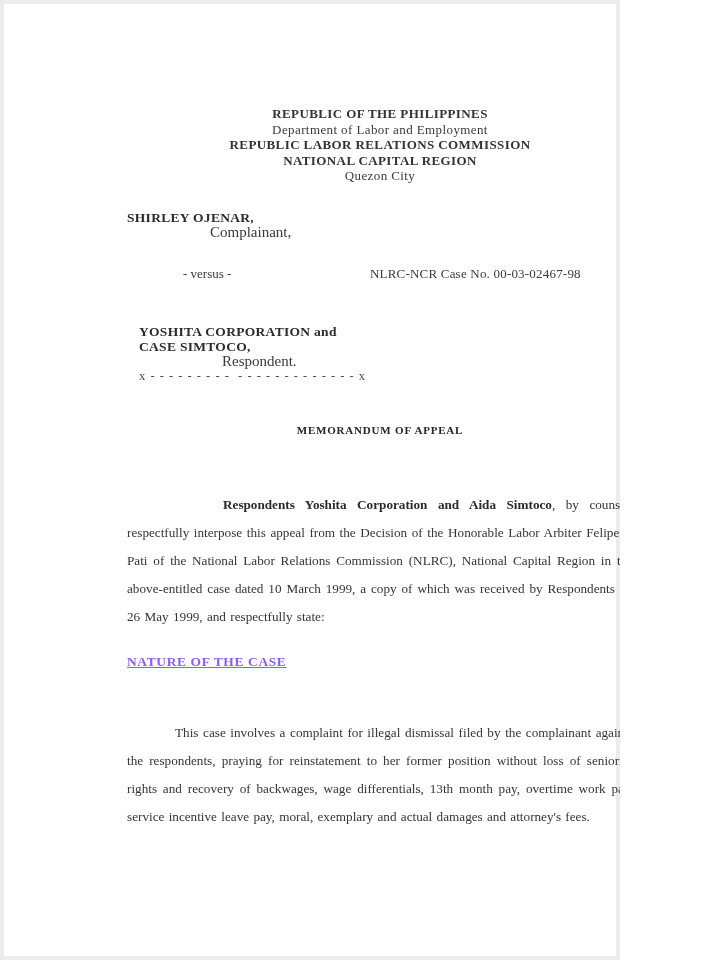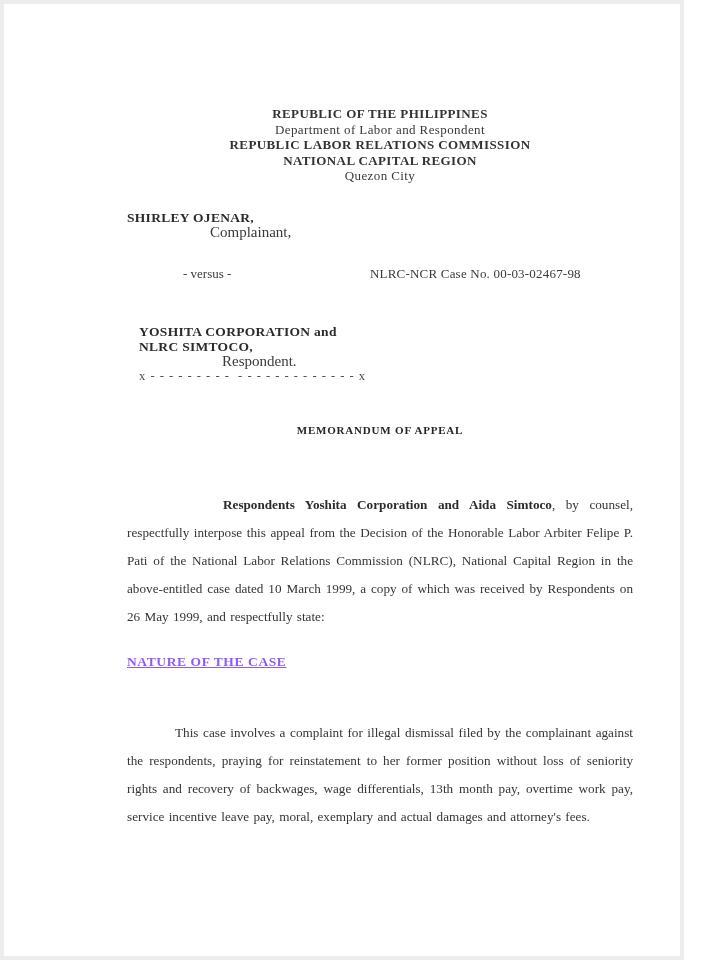--- a/index.html
+++ b/index.html
@@ -2,21 +2,21 @@
 <html><head>
 <meta charset="utf-8">
 <style>
   html, body {
     margin: 0;
     padding: 0;
     background: #ffffff;
   }
   .page {
     position: relative;
-    width: 684px;
+    width: 620px;
     height: 960px;
     background: #ffffff;
     box-shadow: inset 0 0 0 4px #ececec;
     font-family: "Liberation Serif", "DejaVu Serif", serif;
     color: #2f2f2f;
     overflow: hidden;
   }
   .content {
     position: absolute;
     left: 127px;
@@ -98,39 +98,39 @@
   .section-heading span { text-decoration: underline; }
 </style>
 </head>
 <body>
 
 <div class="page">
   <div class="content">
 
     <div class="block letterhead">
       <div class="line caps">REPUBLIC OF THE PHILIPPINES</div>
-      <div class="line">Department of Labor and Respondent</div>
+      <div class="line">Department of Labor and Employment</div>
       <div class="line caps">REPUBLIC LABOR RELATIONS COMMISSION</div>
       <div class="line caps">NATIONAL CAPITAL REGION</div>
       <div class="line">Quezon City</div>
     </div>
 
     <div class="block complainant-block">
       <div class="party-name">SHIRLEY OJENAR,</div>
       <div class="party-role">Complainant,</div>
     </div>
 
     <div class="block versus-row">
       <span class="versus-label">- versus -</span>
       <span class="case-number">NLRC-NCR Case No. 00-03-02467-98</span>
     </div>
 
     <div class="block respondent-block">
       <div class="party-name">YOSHITA CORPORATION and</div>
-      <div class="party-name">NLRC SIMTOCO,</div>
+      <div class="party-name">CASE SIMTOCO,</div>
       <div class="party-role">Respondent.</div>
       <div class="caption-close">x - - - - - - - - -  - - - - - - - - - - - - - x</div>
     </div>
 
     <div class="block doc-title">MEMORANDUM OF APPEAL</div>
 
     <p class="block body-para para-1"><span class="bold-lead">Respondents Yoshita Corporation and Aida Simtoco</span><span>, by counsel, respectfully interpose this appeal from the Decision of the Honorable Labor Arbiter Felipe P. Pati of the National Labor Relations Commission (NLRC), National Capital Region in the above-entitled case dated 10 March 1999, a copy of which was received by Respondents on 26 May 1999, and respectfully state:</span></p>
 
     <div class="block section-heading">
       <span>NATURE OF THE CASE</span>

